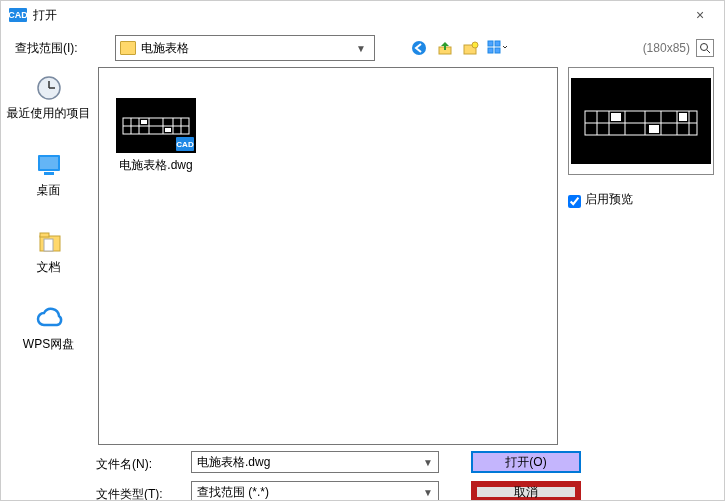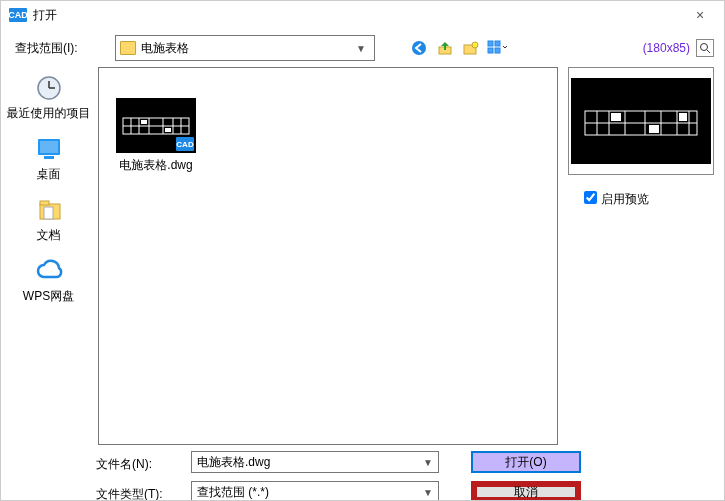--- a/index.html
+++ b/index.html
@@ -10,36 +10,36 @@
 .titlebar .close { width: 32px; text-align: center; font-size: 14px; color: #555; cursor: pointer; }
 .toprow { display: flex; align-items: center; padding: 6px 10px 4px 14px; gap: 20px; }
 .toprow .label { width: 80px; }
 .toprow .combo { flex: 0 0 260px; height: 22px; border: 1px solid #767676; display: flex; align-items: center; padding: 12px 4px; background: #fff; }
 .toprow .combo .folder-icon { width: 16px; height: 14px; background: #ffd86b; border: 1px solid #c8a336; border-radius: 1px; margin-right: 5px; }
 .toprow .combo span.txt { flex: 1; }
 .toprow .combo .chev { font-size: 10px; color: #555; padding: 0 4px; }
 .toprow .iconbar { display: flex; gap: 6px; margin-left: 14px; }
 .toprow .iconbar .ibtn { width: 20px; height: 20px; display: flex; align-items: center; justify-content: center; cursor: pointer; }
 .toprow .right { margin-left: auto; display: flex; align-items: center; gap: 6px; }
-.toprow .right .dim { color: #6d28d9; }
+.toprow .right .dim { color: #737373; }
 .toprow .right .magnify { width: 18px; height: 18px; border: 1px solid #888; display:flex; align-items:center; justify-content:center; font-size:11px; cursor:pointer; }
 .main { display: flex; height: 380px; }
-.sidebar { width: 95px; display: flex; flex-direction: column; align-items: center; padding-top: 6px; gap: 8px; }
+.sidebar { width: 95px; display: flex; flex-direction: column; align-items: center; padding-top: 6px; gap: 24px; }
 .side-item { display: flex; flex-direction: column; align-items: center; gap: 2px; cursor: pointer; width: 100%; padding: 2px 0; }
 .side-item .si-icon { width: 34px; height: 30px; display: flex; align-items: center; justify-content: center; }
 .filesarea { flex: 0 0 460px; border: 1px solid #767676; background: #fff; margin: 2px 0 0 2px; padding: 30px 12px; display: flex; align-items: flex-start; }
 .file-item { width: 90px; display: flex; flex-direction: column; align-items: center; gap: 4px; cursor: pointer; }
 .file-thumb { width: 80px; height: 55px; background: #000; position: relative; display:flex; align-items:center; justify-content:center; }
 .file-thumb .cad-badge { position: absolute; right: 2px; bottom: 2px; width: 18px; height: 14px; background: #1e88e5; color:#fff; font-size:8px; font-weight:bold; display:flex; align-items:center; justify-content:center; border-radius:1px; }
 .file-thumb svg { width: 70px; height: 40px; }
 .preview-col { flex: 1; padding: 2px 10px 0 10px; display:flex; flex-direction:column; }
 .preview-box { border: 1px solid #888; height: 108px; background:#fff; display:flex; align-items:center; justify-content:center; }
 .preview-inner { width: 140px; height: 86px; background:#000; display:flex; align-items:center; justify-content:center; }
 .preview-inner svg { width: 120px; height: 60px; }
-.preview-check { margin-top: 16px; display:flex; align-items:flex-start; gap:4px;margin-left:16px; }
+.preview-check { margin-top: 16px; display:flex; align-items:flex-end; gap:4px; }
 .preview-check input { width:13px; height:13px; }
 .bottom { padding: 6px 10px 10px 95px; display:flex; flex-direction:column; gap:8px; }
 .brow { display:flex; align-items:flex-end; gap:10px; }
 .brow .blabel { width: 85px; }
 .brow .binput { width: 248px; height: 22px; border: 1px solid #767676; display:flex; align-items:center; padding:0 5px; background:#fff; }
 .brow .binput .chev { margin-left:auto; font-size:10px; color:#555; }
 .brow .bbtn { width: 110px; height: 22px; border: 6px solid #b91c1c; background:#e1e1e1; display:flex; align-items:center; justify-content:center; cursor:pointer; margin-left: 22px; }
 .brow .bbtn.primary { border: 2px solid #0078d7; background:#c4b5fd; }
 </style>
 </head>

